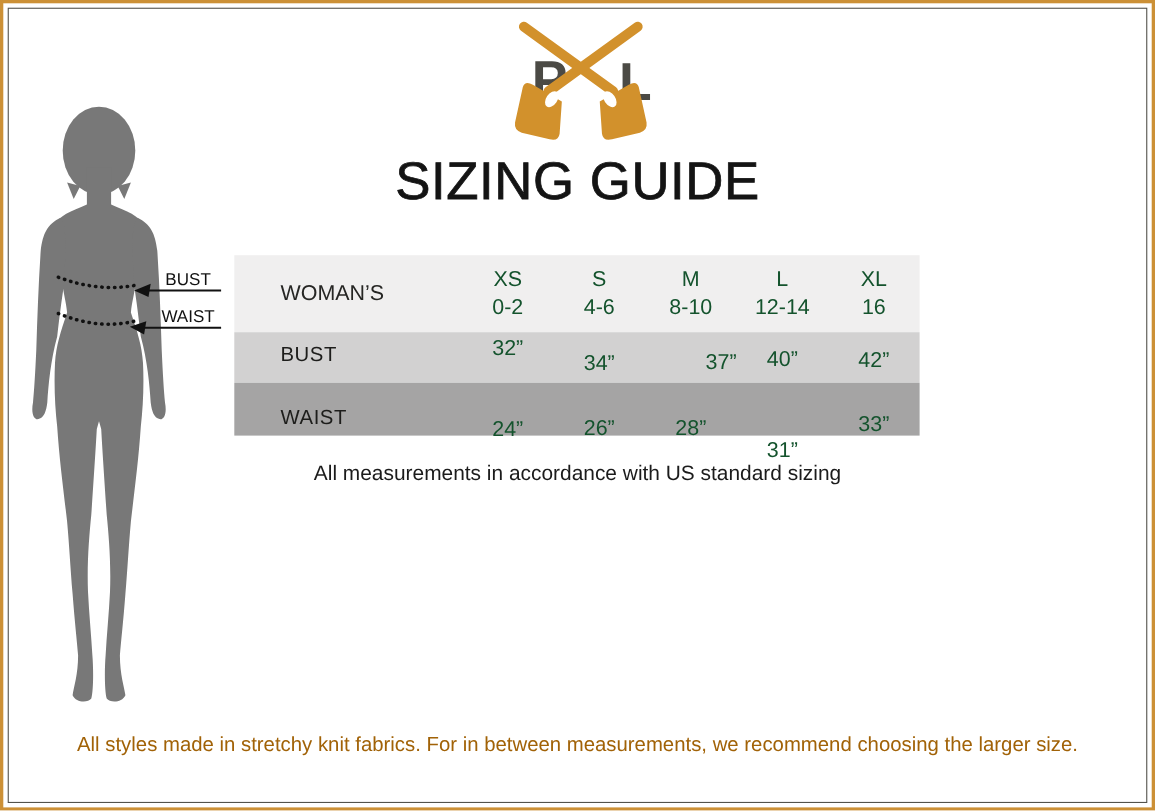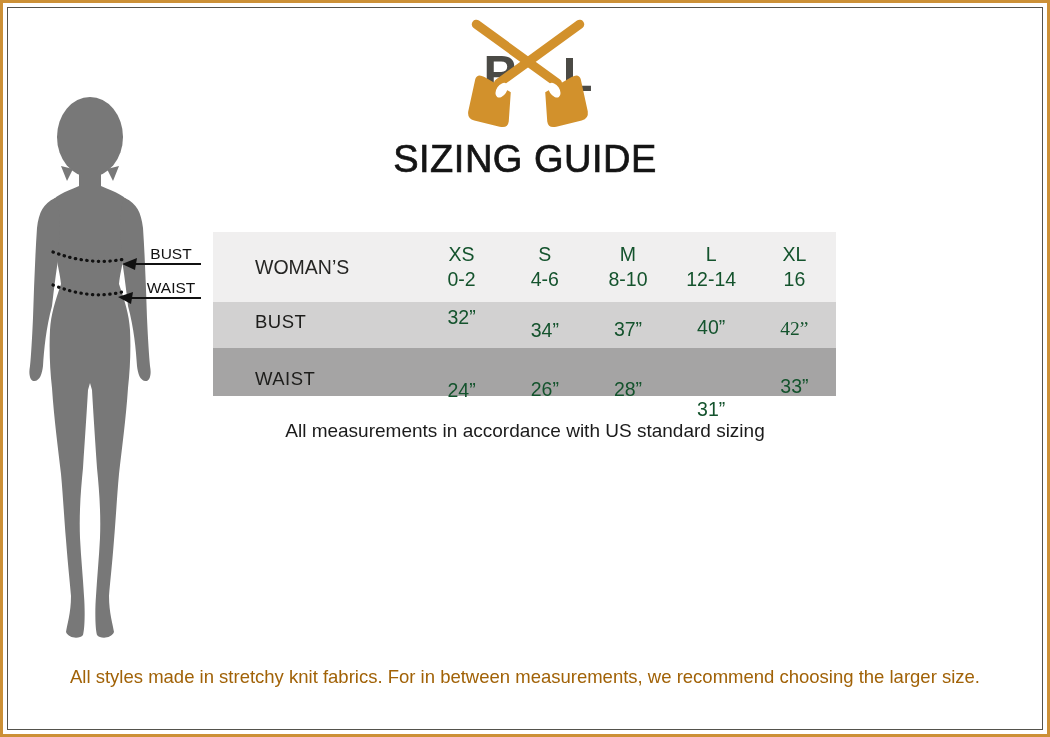--- a/index.html
+++ b/index.html
@@ -8,21 +8,21 @@
     font-family:"Liberation Sans",sans-serif;color:#1f1f1f;overflow:hidden;
   }
   
   .frame-outer{position:absolute;inset:0;border:3px solid #cc9036;pointer-events:none;}
   .frame-inner{position:absolute;inset:7px;border:1.5px solid #53524c;pointer-events:none;}
 
   
   .logo{position:absolute;left:452px;top:16px;width:152px;height:122px;}
   .title{
     position:absolute;top:138px;left:0;width:100%;text-align:center;
-    font-size:38px;letter-spacing:.5px;color:#141414;
+    font-size:48px;letter-spacing:.5px;color:#141414;
     -webkit-text-stroke:.7px #141414;
   }
 
   
   .figure{position:absolute;left:25px;top:88px;width:180px;height:562px;}
 
   
   .size-table{position:absolute;left:213px;top:232px;width:623px;}
   .trow{display:grid;grid-template-columns:207px repeat(5,1fr);align-items:center;}
   .trow.r-head{height:70px;background:#f0efef;}
@@ -30,23 +30,23 @@
   .trow.r-waist{height:48px;background:#a5a4a4;}
   .lbl-cell{padding-left:42px;font-size:19.5px;line-height:25px;color:#262624;}
   .row-lbl{padding-left:42px;font-size:18.5px;letter-spacing:.5px;color:#1d1d1b;}
   .cell{text-align:center;font-size:19.5px;line-height:25px;color:#14532d;position:relative;}
   .size-letter{display:block;}
   .size-range{display:block;}
   
   .r-bust .row-lbl{position:relative;top:-3px;}
   .r-bust .cell:nth-child(2){top:-8px;}
   .r-bust .cell:nth-child(3){top:5px;}
-  .r-bust .cell:nth-child(4){top:4px;}
+  .r-bust .cell:nth-child(4){top:4px;text-align:right;}
   .r-bust .cell:nth-child(5){top:2px;}
-  .r-bust .cell:nth-child(6){top:3px;font-family:Liberation Serif, serif;}
+  .r-bust .cell:nth-child(6){top:3px;}
   .r-waist .row-lbl{position:relative;top:-4px;}
   .r-waist .cell:nth-child(2){top:7px;}
   .r-waist .cell:nth-child(3){top:6px;}
   .r-waist .cell:nth-child(4){top:6px;}
   .r-waist .cell:nth-child(5){top:4px;margin-top:45px;}
   .r-waist .cell:nth-child(6){top:3px;}
 
   .note-standard{
     position:absolute;top:420px;left:0;width:100%;text-align:center;
     font-size:19px;color:#1b1b1b;

